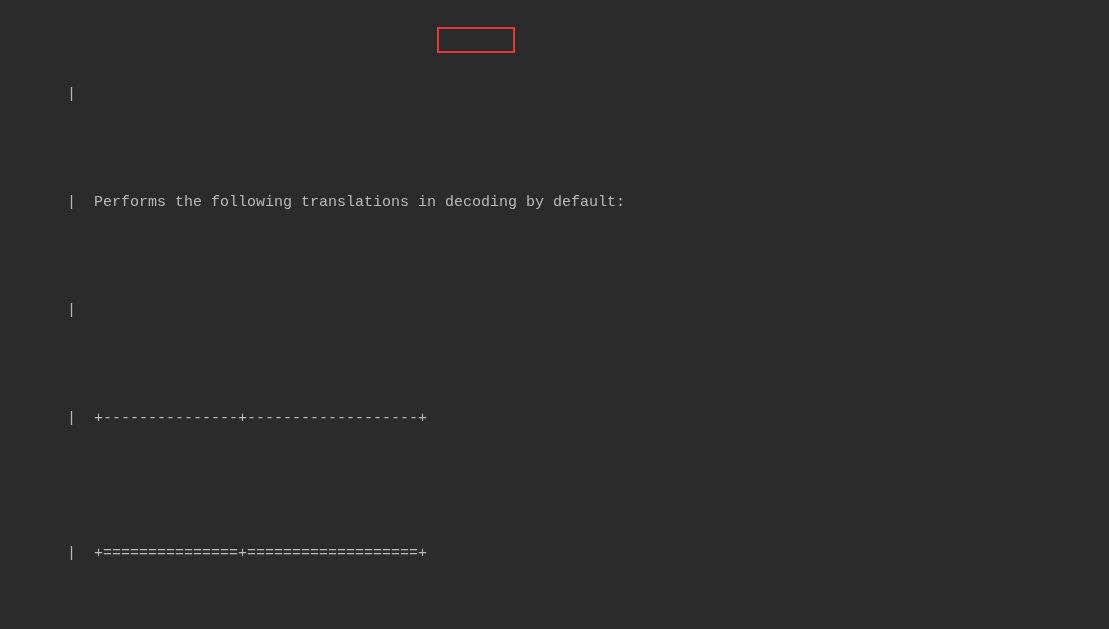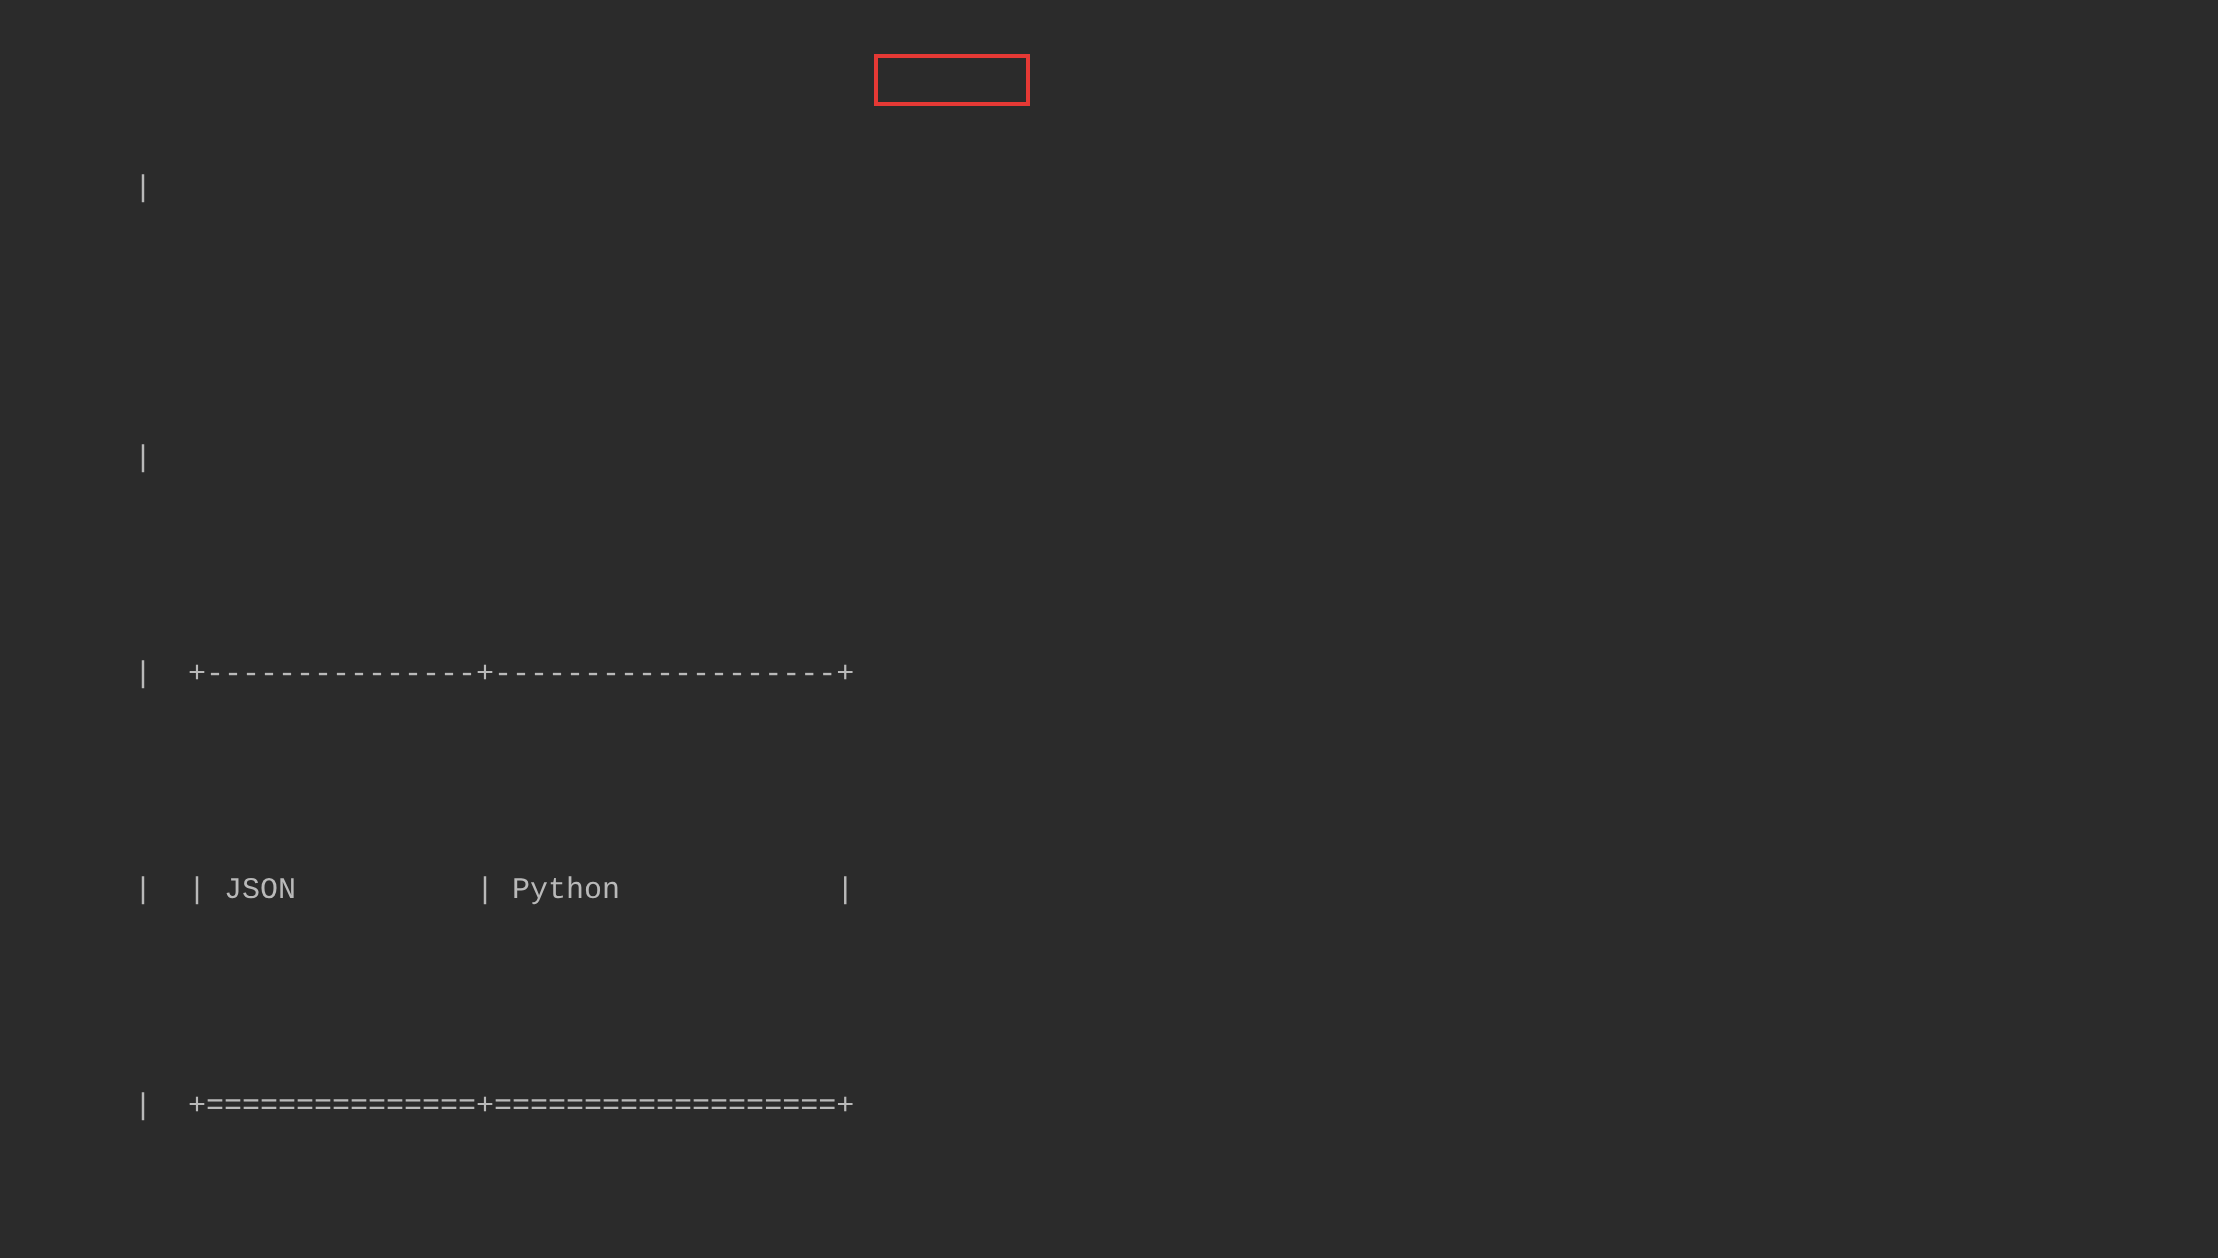--- a/index.html
+++ b/index.html
@@ -43,26 +43,26 @@
     background: #2b2b2b;
   }
 </style>
 </head>
 <body>
 
 <div class="code-area">
 
   <div class="line"><span> |</span></div>
 
+  <div class="line"><span> |  </span><span>Performs the following translations in decoding by default:</span></div>
 
   <div class="line"><span> |</span></div>
 
   <div class="line"><span> |  </span><span>+---------------+-------------------+</span></div>
 
-  <div class="line"><span> |  </span><span>| JSON          | Python            |</span></div>
 
   <div class="line"><span> |  </span><span>+===============+===================+</span></div>
 
   
   
   
 
   
   
   

